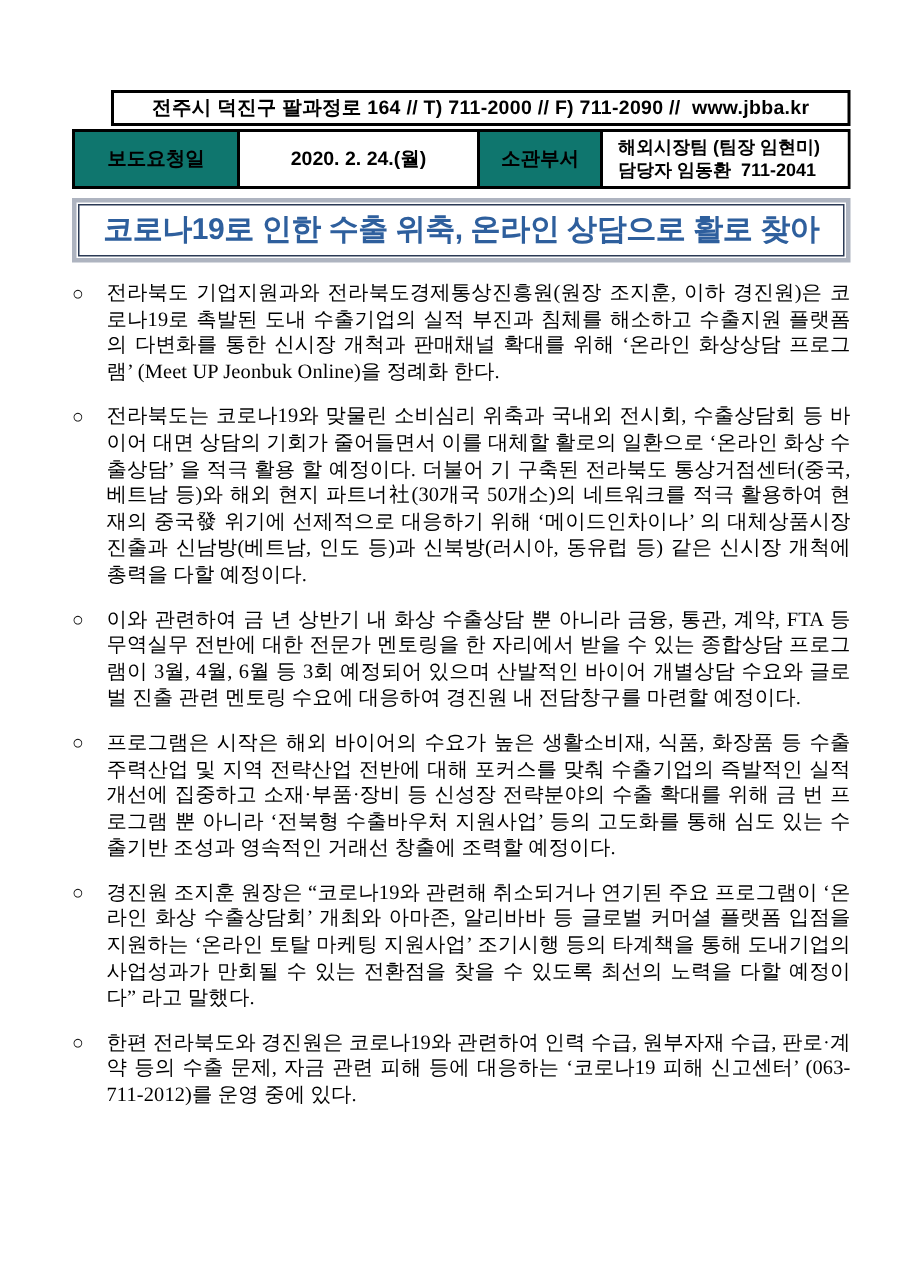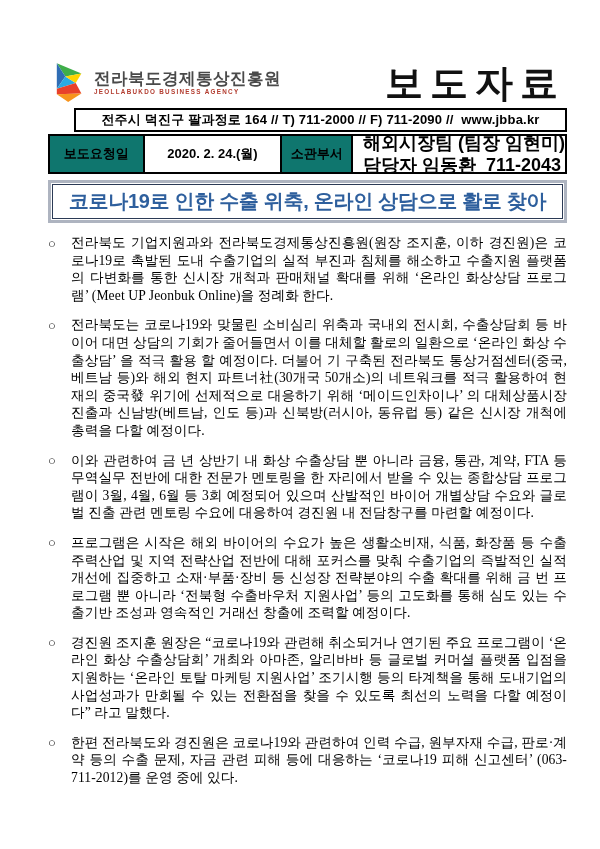--- a/index.html
+++ b/index.html
@@ -69,21 +69,21 @@
   .info-cell + .info-cell { border-left: 2px solid #000; }
   .cell-label { background: #0f766e; }
   .c1 { width: 108px; }
   .c2 { width: 160px; background: #fff; }
   .c3 { width: 82px; }
   .c4 {
     flex: 1; background: #fff;
     flex-direction: column; align-items: flex-start; justify-content: center;
     padding-left: 10px; line-height: 1.25;
   }
-  .dept-line { white-space: pre; font-size: 18px; font-weight: bold; }
+  .dept-line { white-space: pre; font-size: 12px; font-weight: bold; }
 
   
   .title-outer {
     margin-top: 6px;
     border: 3px solid #aeb4c0;
     background: #fff;
   }
   .title-inner {
     border: 1px solid #2b3a55;
     margin: 1px;
@@ -119,47 +119,30 @@
     flex: 1;
     text-align: justify;
     letter-spacing: 0.1px;
   }
 </style>
 </head>
 <body>
 
 <div class="page">
 
-  <div class="header-row">
-    <div class="logo-wrap">
-      <svg class="logo-mark" viewBox="0 0 36 44">
-        <polygon points="3,1 29,12 12,15" fill="#3fae49"></polygon>
-        <polygon points="3,1 12,15 3,28" fill="#2f6db5"></polygon>
-        <polygon points="3,28 12,15 23,22" fill="#29abe2"></polygon>
-        <polygon points="12,15 29,12 23,22" fill="#ffd400"></polygon>
-        <polygon points="3,28 23,22 29,33 3,34" fill="#e8412a"></polygon>
-        <polygon points="3,34 29,33 15,42" fill="#f7941d"></polygon>
-      </svg>
-      <div class="logo-texts">
-        <span class="logo-kr">전라북도경제통상진흥원</span>
-        <span class="logo-en">JEOLLABUKDO BUSINESS AGENCY</span>
-      </div>
-    </div>
-    <div class="doc-type">보도자료</div>
-  </div>
 
   <div class="addr-box">전주시 덕진구 팔과정로 164 // T) 711-2000 // F) 711-2090 //  www.jbba.kr</div>
 
   <div class="info-table">
     <div class="info-cell cell-label c1">보도요청일</div>
     <div class="info-cell c2">2020. 2. 24.(월)</div>
     <div class="info-cell cell-label c3">소관부서</div>
     <div class="info-cell c4">
       <span class="dept-line">해외시장팀 (팀장 임현미)</span>
-      <span class="dept-line">담당자 임동환  711-2043</span>
+      <span class="dept-line">담당자 임동환  711-2041</span>
     </div>
   </div>
 
   <div class="title-outer">
     <div class="title-inner">
       <span class="headline">코로나19로 인한 수출 위축, 온라인 상담으로 활로 찾아</span>
     </div>
   </div>
 
   <div class="body-area">

